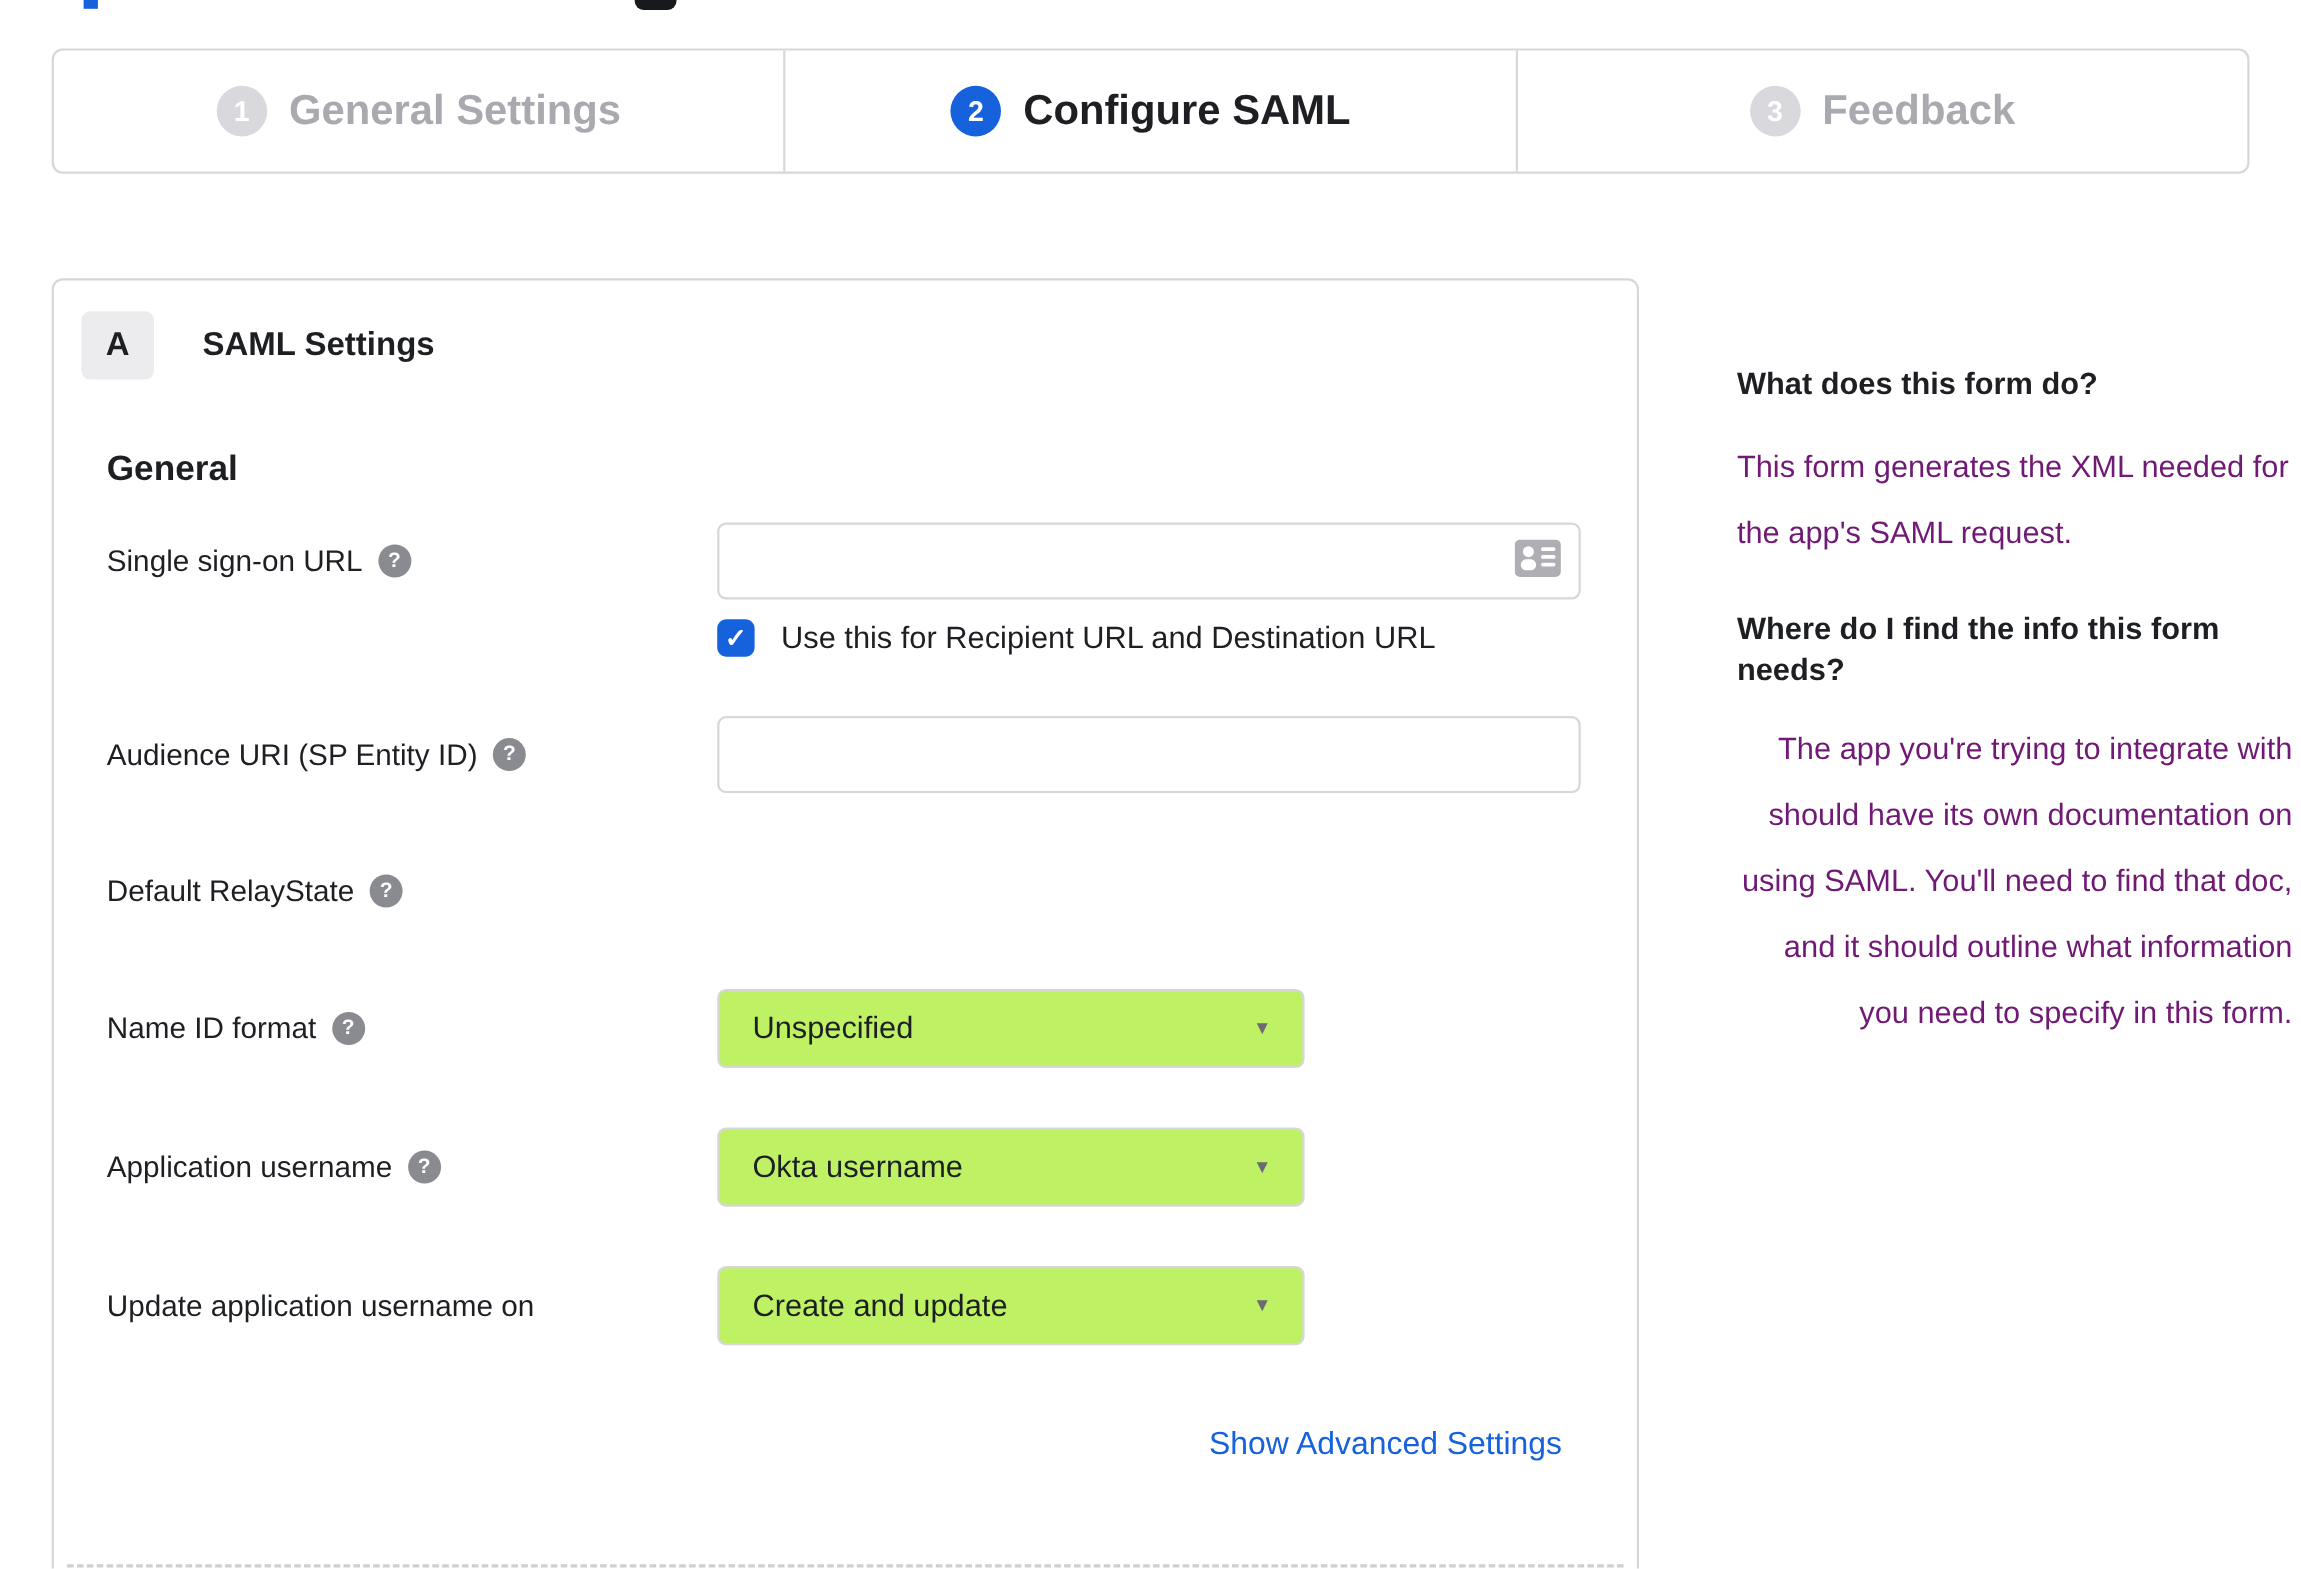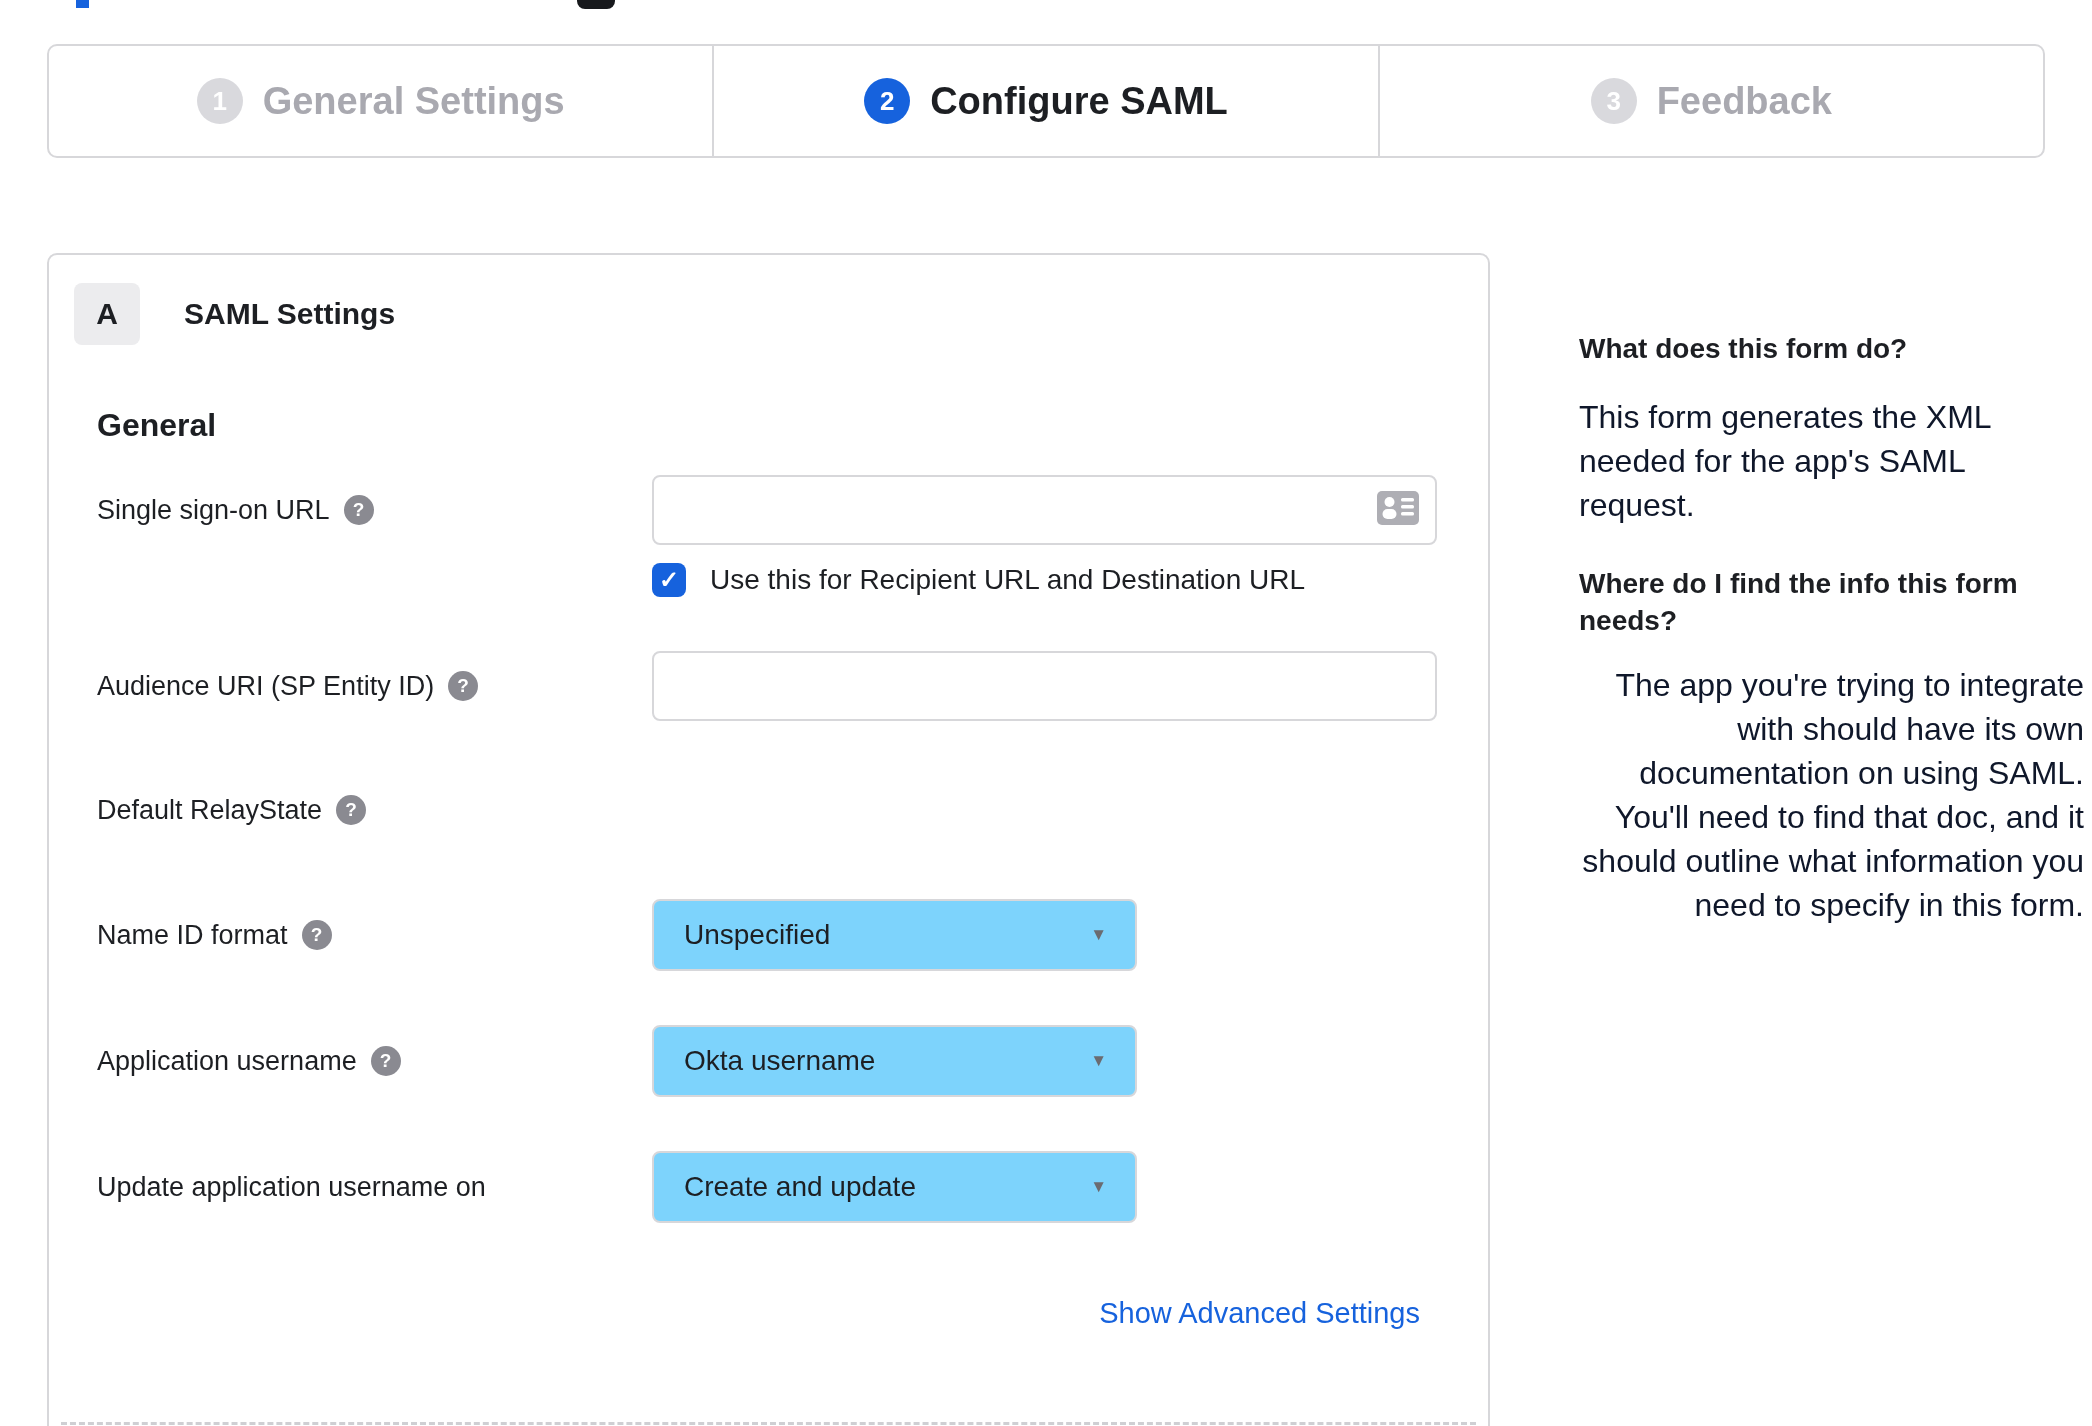--- a/index.html
+++ b/index.html
@@ -42,34 +42,34 @@
                 background:#fff; font-size:28px; padding:0 70px 0 24px; outline:none;
                 font-family:"Liberation Sans", sans-serif; color:#1d1f23; }
   .input-wrap { position:relative; width:785px; }
   .card-icon { position:absolute; right:18px; top:50%; transform:translateY(-50%); }
   .checkbox-line { display:flex; align-items:center; gap:24px; margin-top:18px; }
   .checkbox { width:34px; height:34px; border-radius:8px; background:#1662dd; color:#fff;
               display:flex; align-items:center; justify-content:center; font-size:24px;
               font-weight:bold; cursor:pointer; }
   .checkbox-label { font-size:28px; color:#1d1f23; }
   .helper { margin-top:10px; font-size:27px; color:#8e8e94; }
-  .select { width:485px; height:72px; border:2px solid #d7d7da; border-radius:8px; background:#7dd3fc;
+  .select { width:534px; height:72px; border:2px solid #d7d7da; border-radius:8px; background:#bef264;
             display:flex; align-items:center; justify-content:space-between;
             padding:0 28px 0 30px; cursor:pointer; }
   .select-value { font-size:28px; color:#1d1f23; }
   .select-caret { font-size:17px; color:#6b6b70; }
   .advanced-row { margin-top:74px; text-align:right; padding-right:68px; }
   .advanced-link { font-size:29px; color:#1662dd; text-decoration:none; cursor:pointer; }
   .dashed-divider { position:absolute; left:12px; right:12px; top:1167px;
                     border-top:3px dashed #cfcfd3; }
 
   
   .help-panel { position:absolute; left:1579px; top:330px; width:505px; }
   .help-panel h3 { font-size:28px; font-weight:bold; line-height:37px; color:#1d1f23; }
-  .help-panel p  { font-size:32px; line-height:44px; color:#0f172a; }
+  .help-panel p  { font-size:28px; line-height:60px; color:#701a75; }
   .hp-p1 { margin-top:28px; }
   .hp-h2 { margin-top:38px; }
   .hp-p2 { margin-top:24px;text-align:right; }
 </style>
 </head>
 <body>
 
 <div class="remnant-blue"></div>
 <div class="remnant-dark"></div>
 

